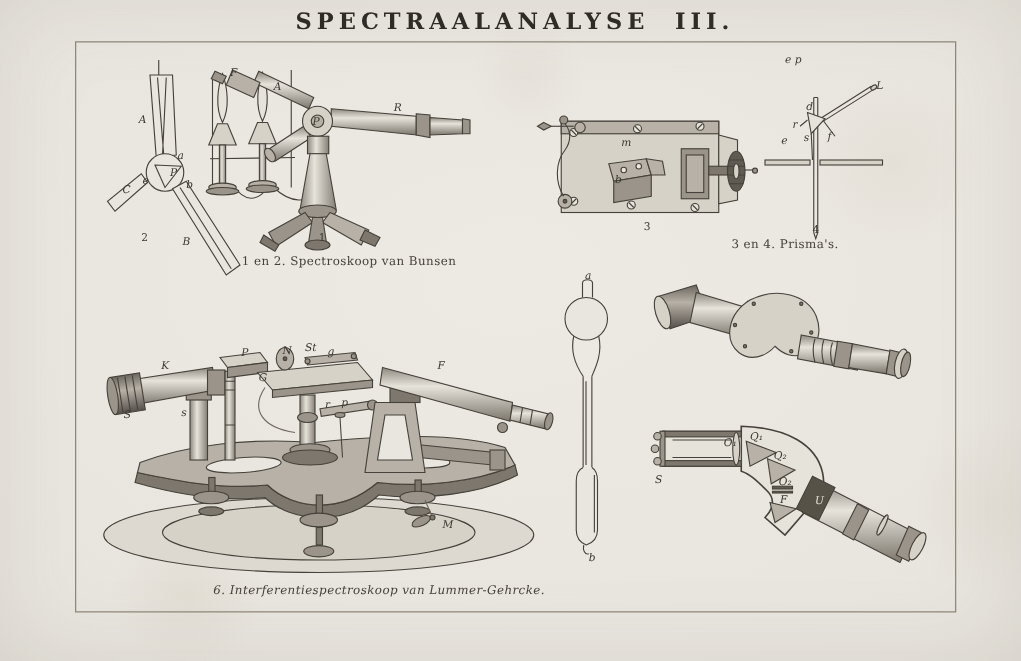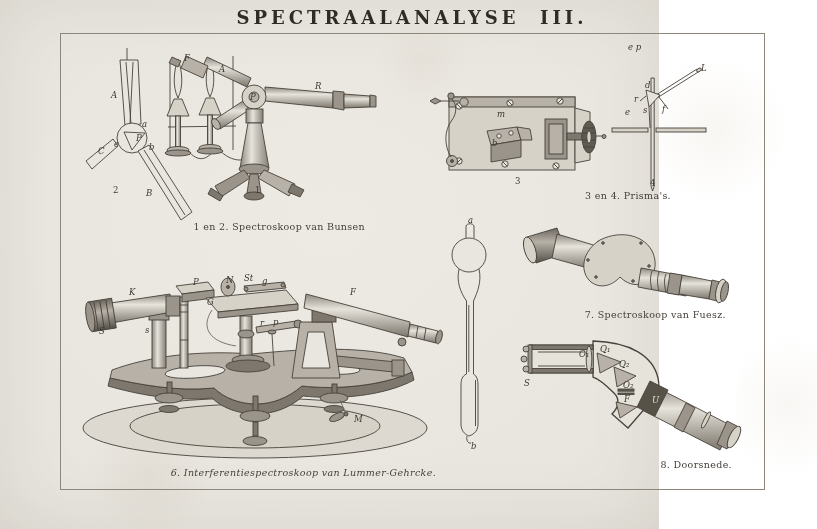--- a/index.html
+++ b/index.html
@@ -1,18 +1,18 @@
 <!DOCTYPE html>
 <html><head>
 <meta charset="utf-8">
 <style>
   html,body{margin:0;padding:0;}
   body{width:817px;height:529px;overflow:hidden;
        font-family:"DejaVu Serif", serif;}
-  .page{position:absolute;inset:0;width:659px;height:529px;
+  .page{position:absolute;inset:0;width:817px;height:529px;
         background:radial-gradient(120% 120% at 50% 42%, #edeae4 0%, #e8e5df 55%, #ddd8d0 100%);
         box-shadow:inset 0 0 70px rgba(120,110,90,.14);}
   .stain{position:absolute;border-radius:50%;pointer-events:none;}
   .s1{left:640px;top:55px;width:150px;height:150px;
       background:radial-gradient(circle, rgba(168,142,96,.08), transparent 70%);}
   .s2{left:85px;top:415px;width:130px;height:120px;
       background:radial-gradient(circle, rgba(160,140,100,.09), transparent 70%);}
   .s3{left:375px;top:15px;width:95px;height:95px;
       background:radial-gradient(circle, rgba(150,130,90,.06), transparent 70%);}
   .s4{left:735px;top:320px;width:110px;height:170px;
@@ -335,18 +335,16 @@
       <text class="lbl" x="524" y="386">S</text>
       <text class="lbl" x="579" y="357">O₁</text>
       <text class="lbl" x="600" y="352">Q₁</text>
       <text class="lbl" x="619" y="367">Q₂</text>
       <text class="lbl" x="623" y="388">O₂</text>
       <text class="lbl" x="624" y="402">F</text>
       <text class="lblw" x="652" y="403">U</text>
     </g>
   </svg>
 
-  <div class="caption" style="left:65px;top:221px;width:300px;">1 en 2. Spectroskoop van Bunsen</div>
+  <div class="caption" style="left:65px;top:204px;width:300px;">1 en 2. Spectroskoop van Bunsen</div>
   <div class="caption" style="left:471px;top:190px;width:200px;">3 en 4. Prisma's.</div>
-  <div class="caption" style="left:526px;top:309px;width:200px;">7. Spectroskoop van Fuesz.</div>
   <div class="caption" style="left:96px;top:467px;width:340px;font-style:italic;">6. Interferentiespectroskoop van Lummer-Gehrcke.</div>
-  <div class="caption" style="left:572px;top:459px;width:160px;">8. Doorsnede.</div>
 </div>
 
 </body></html>

